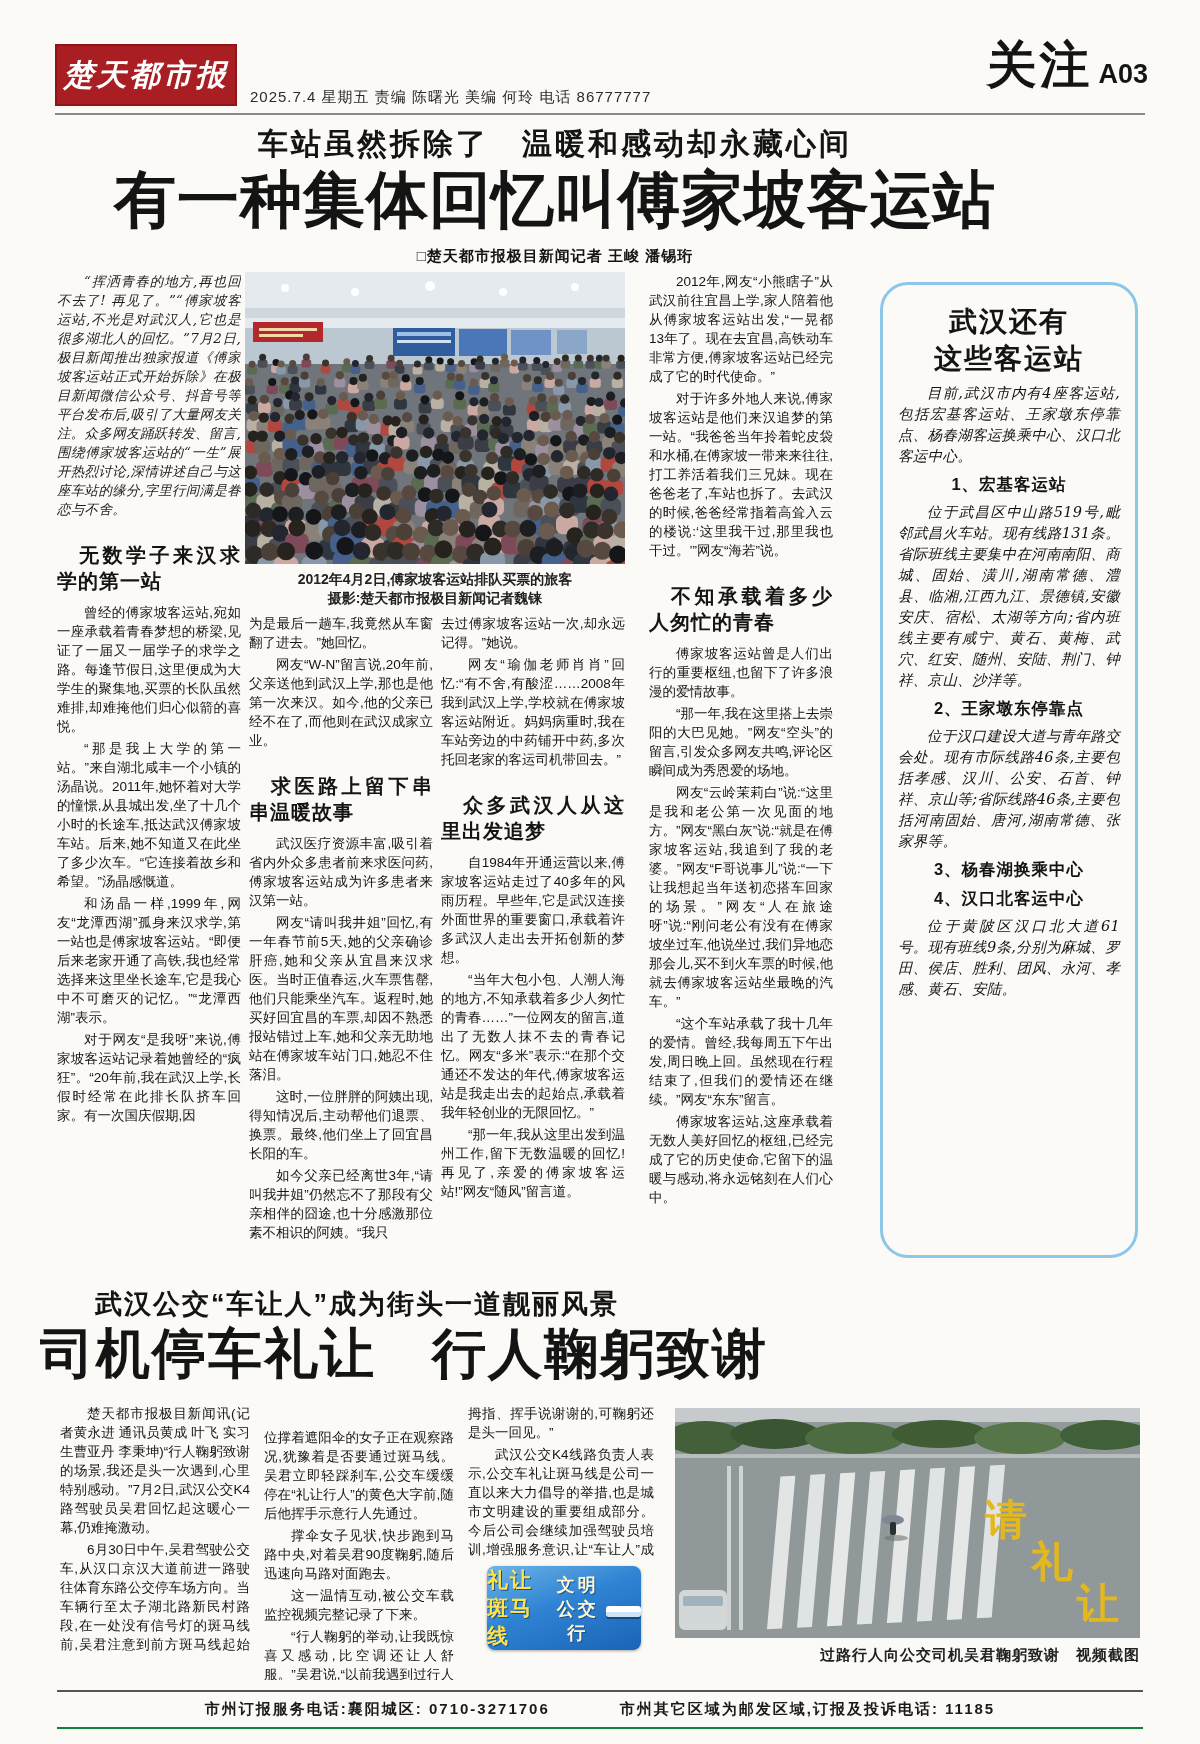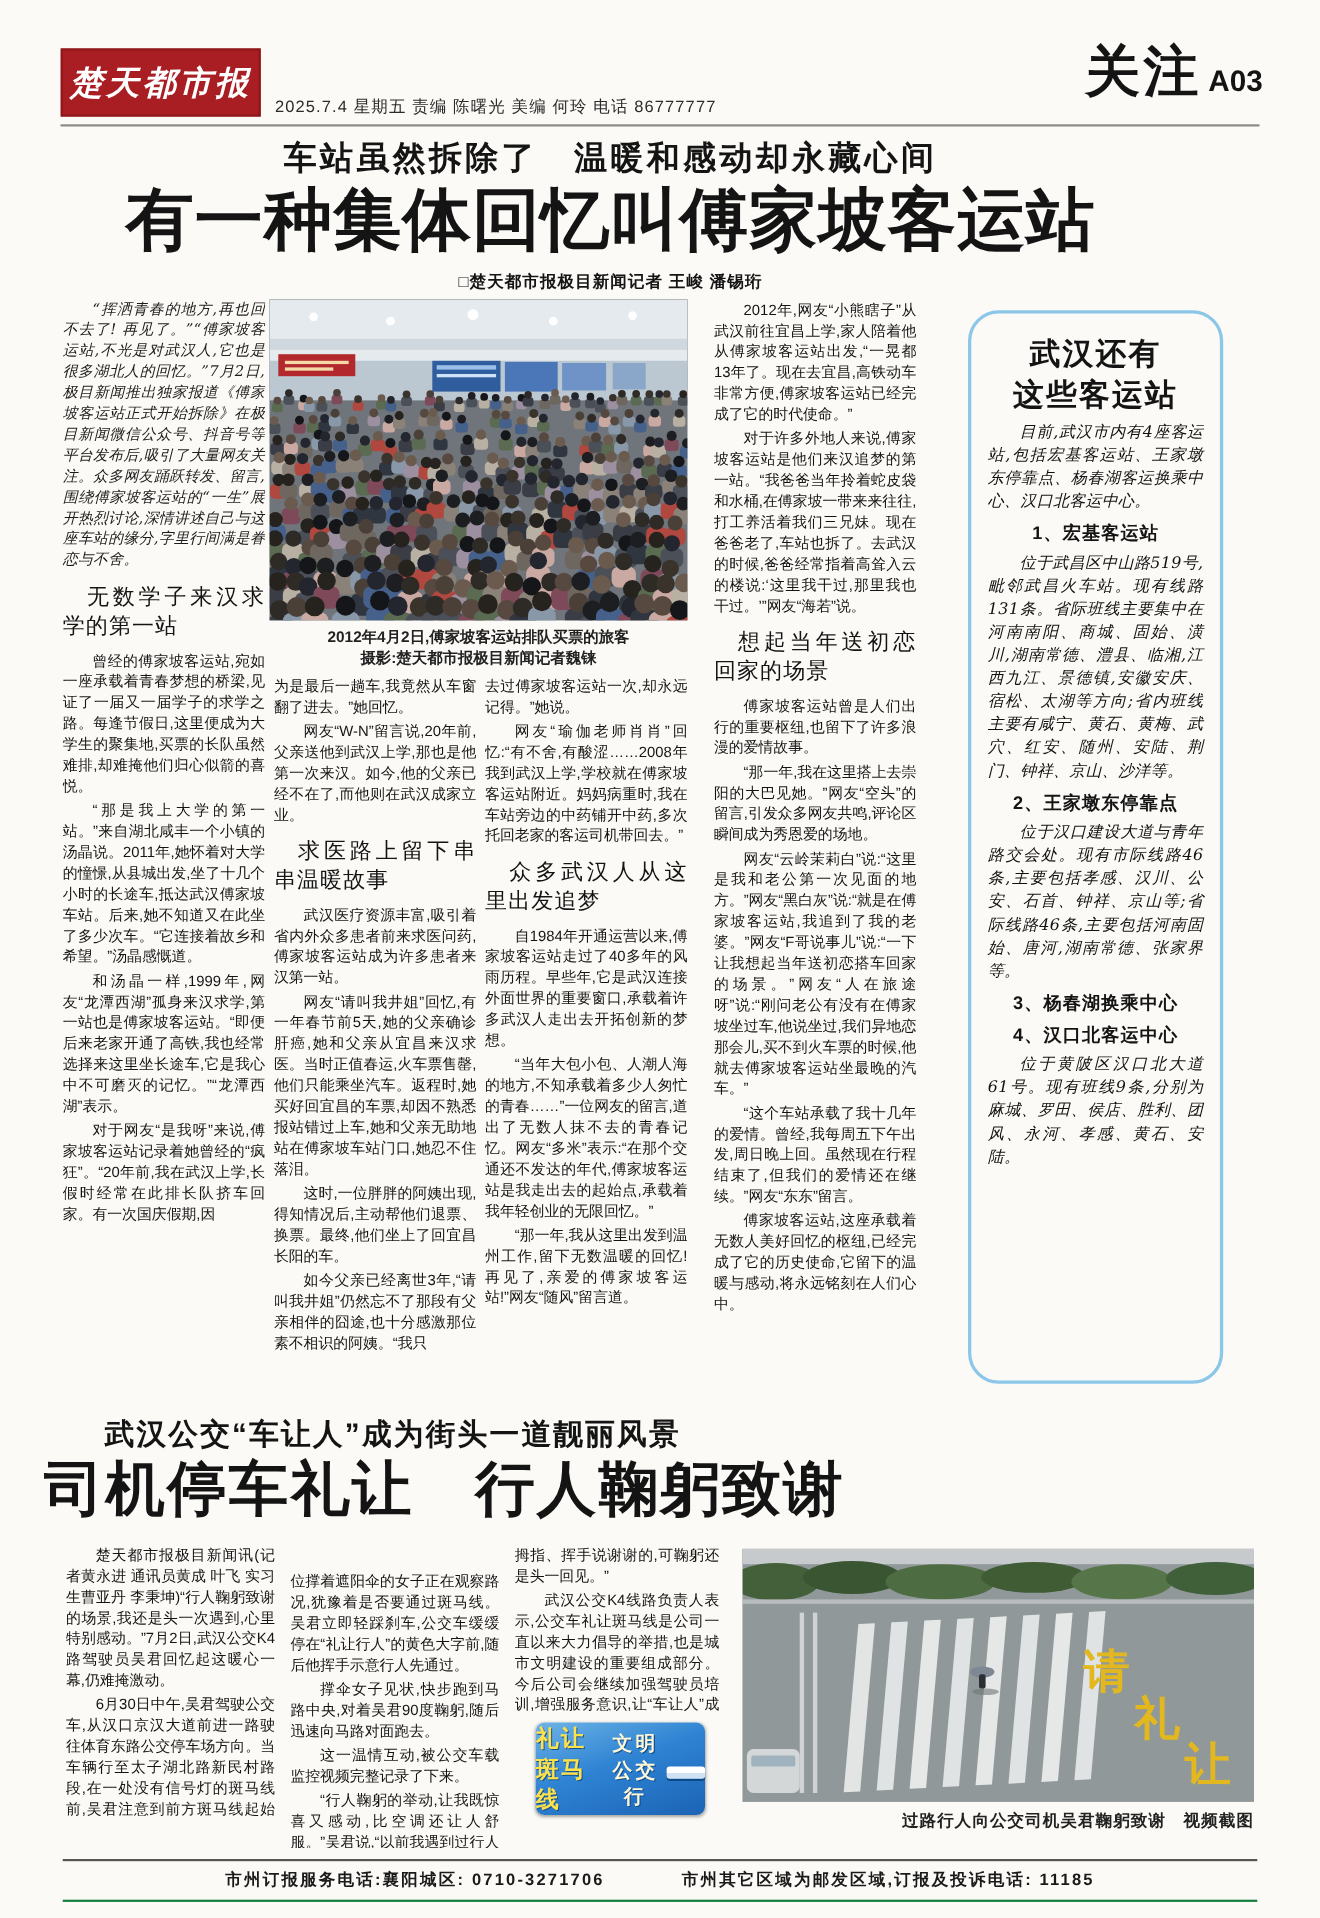--- a/index.html
+++ b/index.html
@@ -27,29 +27,29 @@
     font-size:62px;font-weight:900;letter-spacing:1px;white-space:nowrap;}
   .byline1{left:40px;top:247px;width:1030px;text-align:center;
     font-size:15px;font-weight:bold;letter-spacing:1px;}
   
   .photo1{left:245px;top:272px;width:380px;height:292px;background:#6f757b;overflow:hidden;}
   .caption1{left:225px;top:570px;width:420px;text-align:center;
     font-size:14px;font-weight:bold;line-height:19px;color:#222;}
   
   .col{width:184px;font-size:13.5px;line-height:19px;text-align:justify;overflow:hidden;}
   .col p{margin:0 0 3px 0;text-indent:2em;}
-  .subhead{font-size:20px;font-weight:400;line-height:26px;margin:11px 0 9px 0;
+  .subhead{font-size:20px;font-weight:700;line-height:26px;margin:23px 0 9px 0;
     text-indent:1.1em;letter-spacing:1px;}
   .kai{font-family:"DejaVu Serif",serif;font-style:italic;letter-spacing:.3px;color:#1c1c1c;}
   #c1{left:57px;top:272px;max-height:968px;}
   #c2{left:249px;top:614px;max-height:626px;}
   #c3{left:441px;top:614px;max-height:626px;}
   #c4{left:649px;top:272px;max-height:968px;}
   
-  .sidebar{left:880px;top:282px;width:232px;height:976px;box-sizing:border-box;
+  .sidebar{left:880px;top:282px;width:258px;height:976px;box-sizing:border-box;
     border:3px solid #8cc6e9;border-radius:28px;padding:18px 15px;overflow:hidden;}
   .sb-title{text-align:center;font-size:28px;font-weight:900;line-height:37px;letter-spacing:2px;}
   .sb-body{font-size:14.5px;line-height:21px;text-align:justify;margin:6px 0;}
   .sb-body.kai{color:#111;}
   .sb-head{text-align:center;font-size:16.5px;font-weight:900;margin:7px 0 4px 0;letter-spacing:1px;}
   .sb-intro{text-indent:2em;}
   .sb-sec{text-indent:2em;}
   
   .kicker2{left:57px;top:1286px;width:600px;text-align:center;
     font-size:27px;font-weight:bold;letter-spacing:2px;}
@@ -705,21 +705,21 @@
   <p>网友“瑜伽老师肖肖”回忆:“有不舍,有酸涩……2008年我到武汉上学,学校就在傅家坡客运站附近。妈妈病重时,我在车站旁边的中药铺开中药,多次托回老家的客运司机带回去。”</p>
   <div class="subhead">众多武汉人从这里出发追梦</div>
   <p>自1984年开通运营以来,傅家坡客运站走过了40多年的风雨历程。早些年,它是武汉连接外面世界的重要窗口,承载着许多武汉人走出去开拓创新的梦想。</p>
   <p>“当年大包小包、人潮人海的地方,不知承载着多少人匆忙的青春……”一位网友的留言,道出了无数人抹不去的青春记忆。网友“多米”表示:“在那个交通还不发达的年代,傅家坡客运站是我走出去的起始点,承载着我年轻创业的无限回忆。”</p>
   <p>“那一年,我从这里出发到温州工作,留下无数温暖的回忆! 再见了,亲爱的傅家坡客运站!”网友“随风”留言道。</p>
 </div>
 
 <div id="c4" class="abs col">
   <p>2012年,网友“小熊瞎子”从武汉前往宜昌上学,家人陪着他从傅家坡客运站出发,“一晃都13年了。现在去宜昌,高铁动车非常方便,傅家坡客运站已经完成了它的时代使命。”</p>
   <p>对于许多外地人来说,傅家坡客运站是他们来汉追梦的第一站。“我爸爸当年拎着蛇皮袋和水桶,在傅家坡一带来来往往,打工养活着我们三兄妹。现在爸爸老了,车站也拆了。去武汉的时候,爸爸经常指着高耸入云的楼说:‘这里我干过,那里我也干过。’”网友“海若”说。</p>
-  <div class="subhead">想起当年送初恋回家的场景</div>
+  <div class="subhead">不知承载着多少人匆忙的青春</div>
   <p>傅家坡客运站曾是人们出行的重要枢纽,也留下了许多浪漫的爱情故事。</p>
   <p>“那一年,我在这里搭上去崇阳的大巴见她。”网友“空头”的留言,引发众多网友共鸣,评论区瞬间成为秀恩爱的场地。</p>
   <p>网友“云岭茉莉白”说:“这里是我和老公第一次见面的地方。”网友“黑白灰”说:“就是在傅家坡客运站,我追到了我的老婆。”网友“F哥说事儿”说:“一下让我想起当年送初恋搭车回家的场景。”网友“人在旅途呀”说:“刚问老公有没有在傅家坡坐过车,他说坐过,我们异地恋那会儿,买不到火车票的时候,他就去傅家坡客运站坐最晚的汽车。”</p>
   <p>“这个车站承载了我十几年的爱情。曾经,我每周五下午出发,周日晚上回。虽然现在行程结束了,但我们的爱情还在继续。”网友“东东”留言。</p>
   <p>傅家坡客运站,这座承载着无数人美好回忆的枢纽,已经完成了它的历史使命,它留下的温暖与感动,将永远铭刻在人们心中。</p>
 </div>
 
 <div class="abs sidebar">
   <div class="sb-title">
     <div>武汉还有</div>

